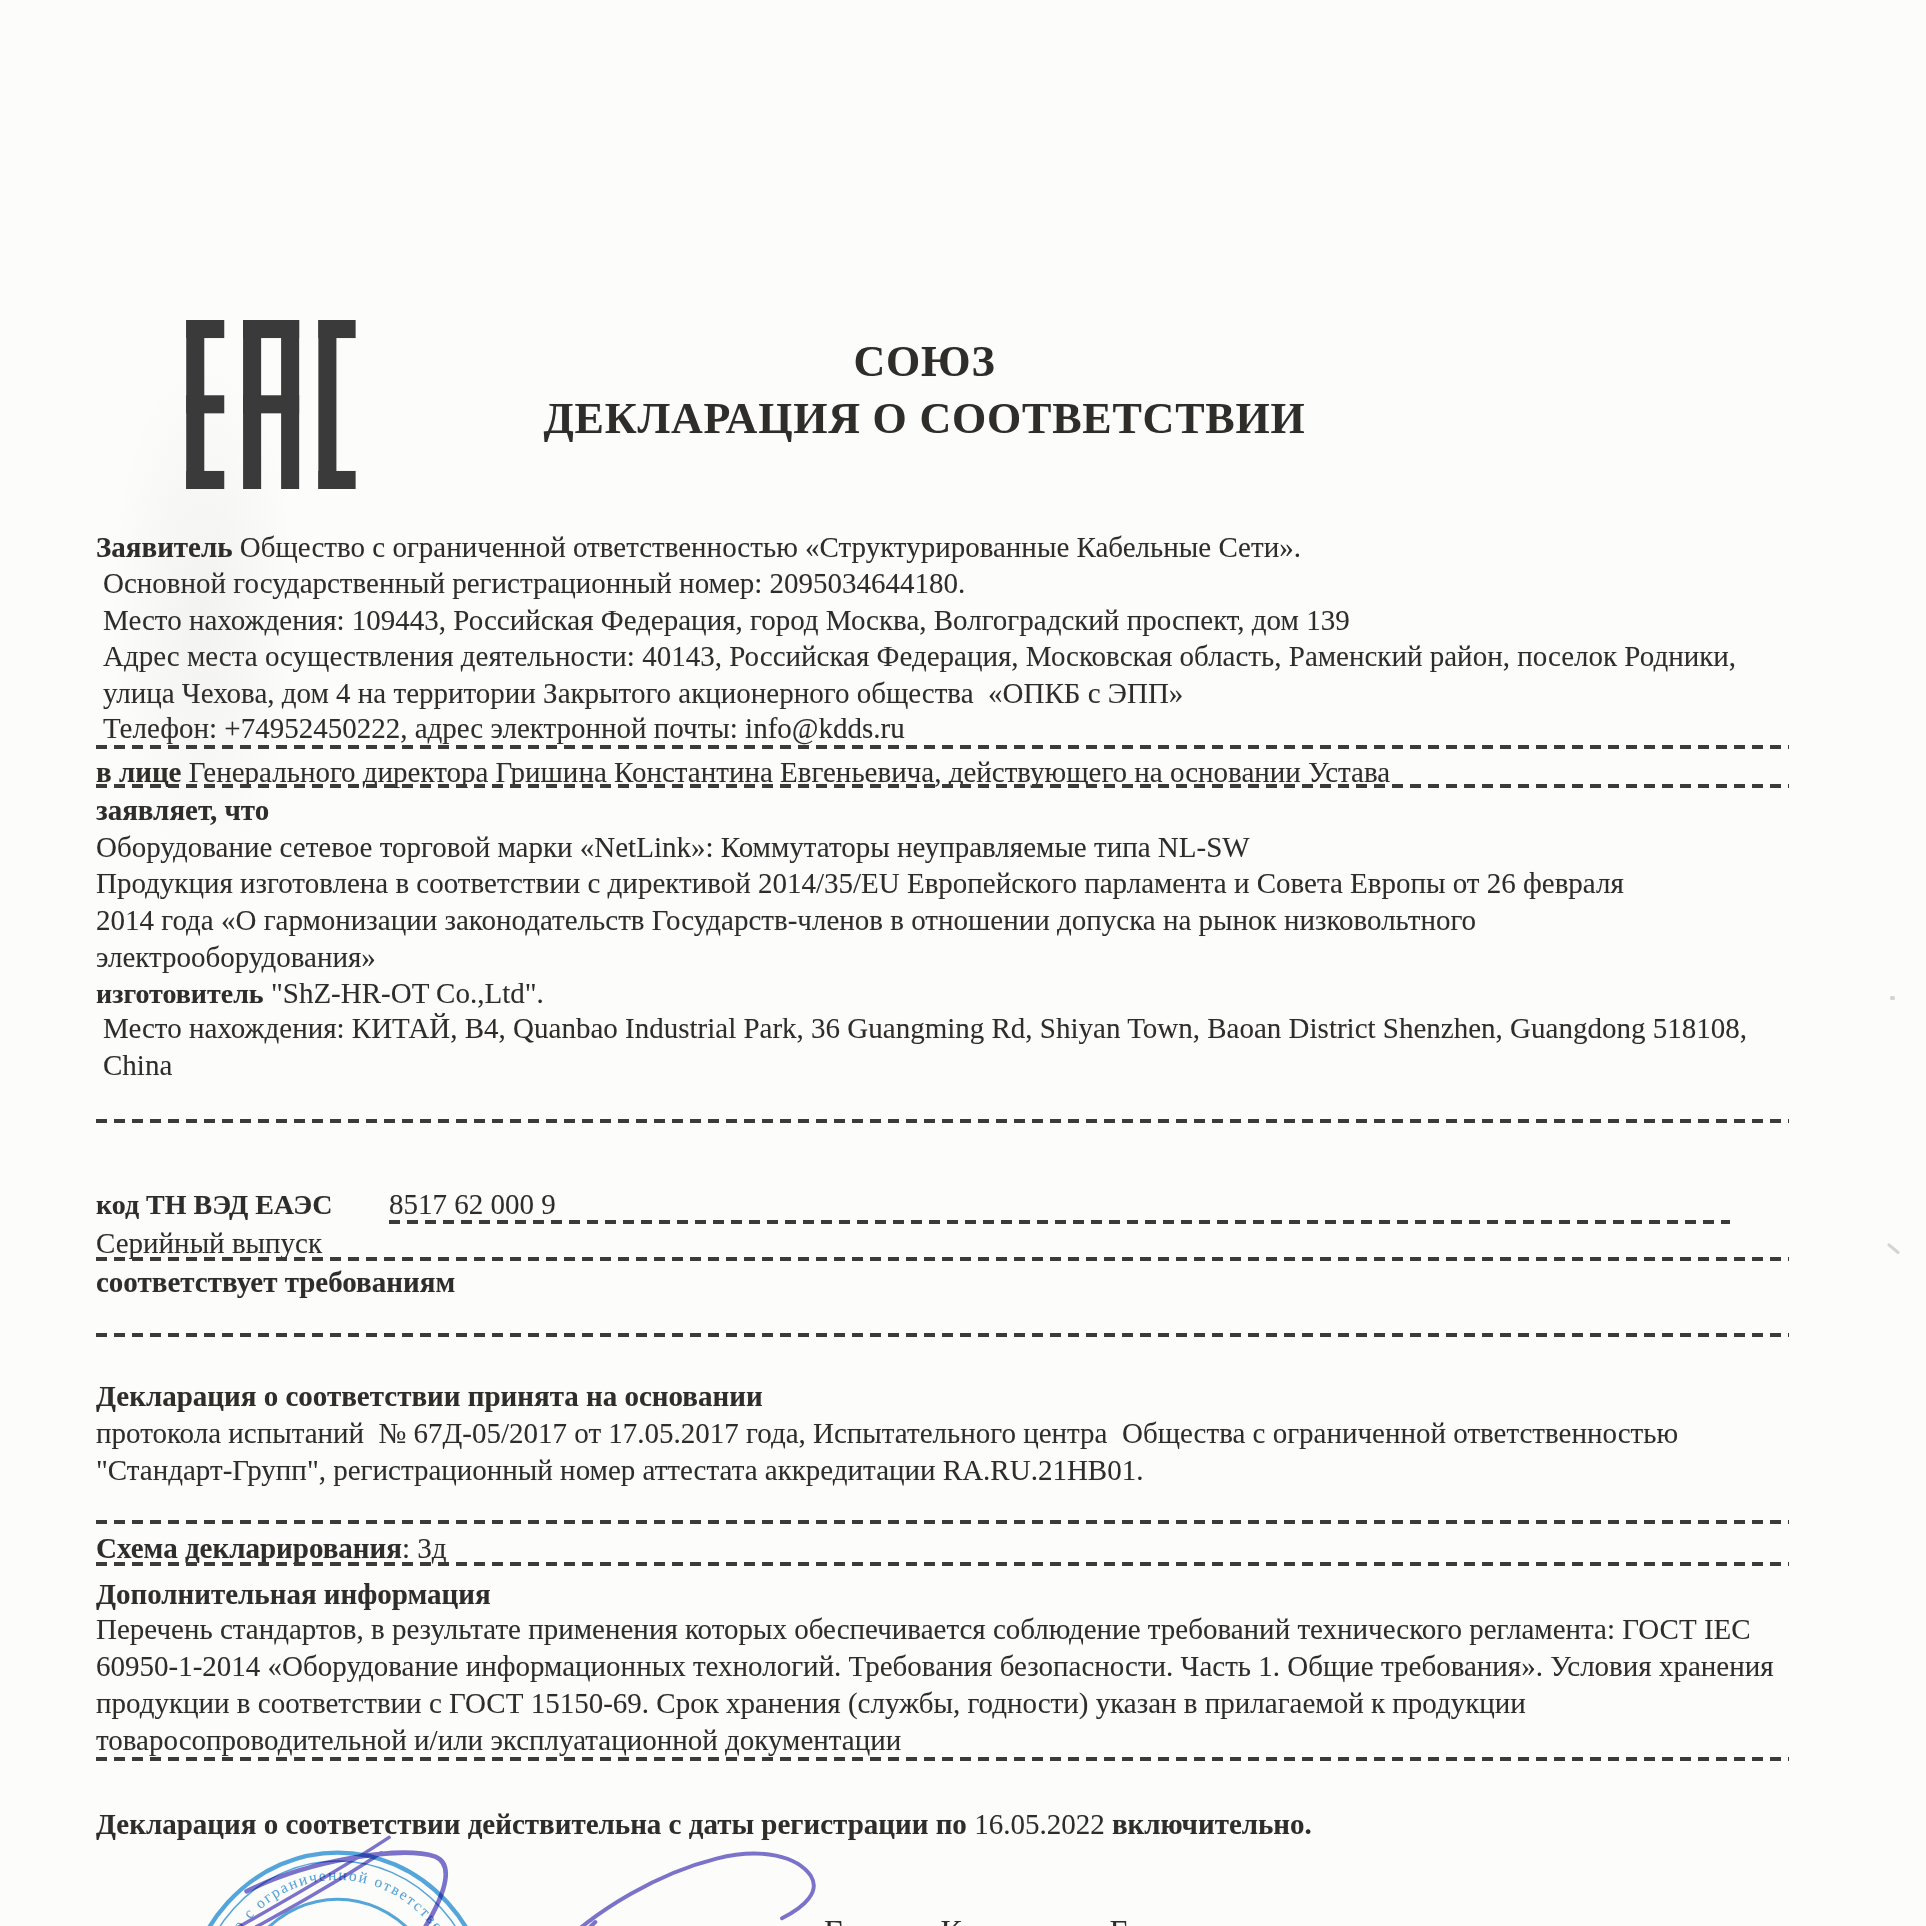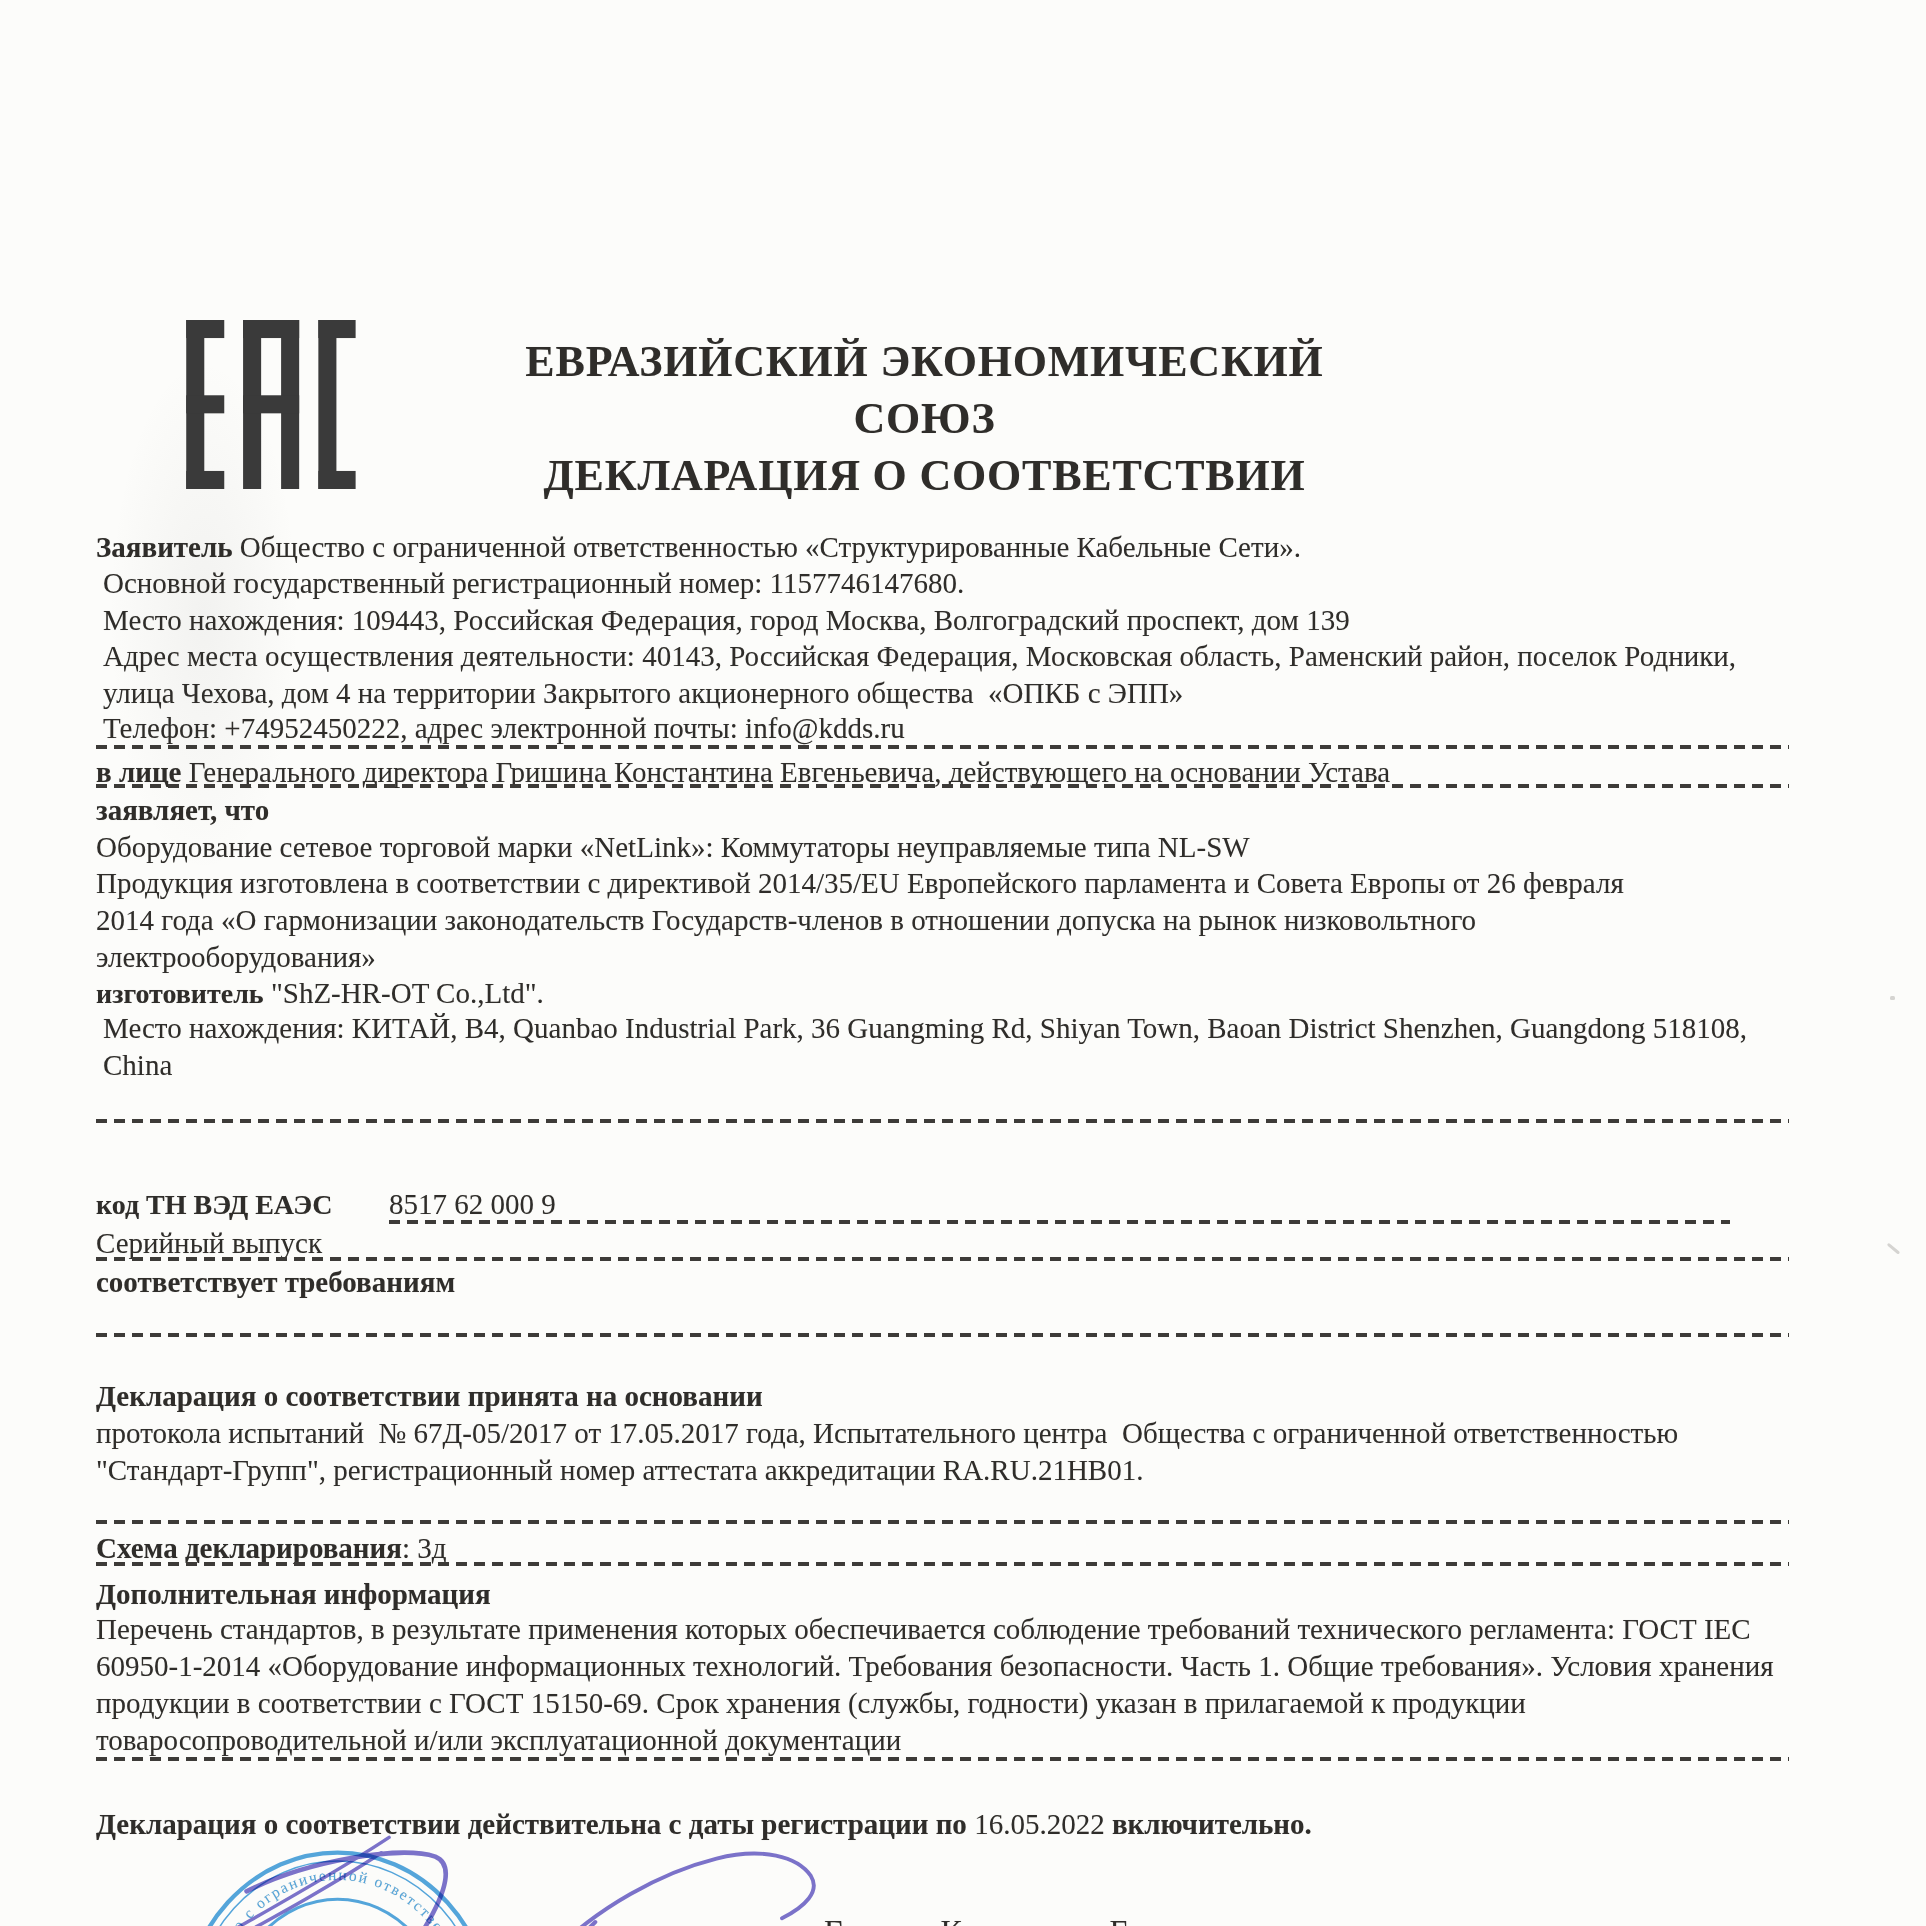--- a/index.html
+++ b/index.html
@@ -46,29 +46,28 @@
 
       <g transform="translate(347,0)">
         <rect x="0" y="0" width="47" height="440"></rect>
         <rect x="0" y="0" width="97" height="47"></rect>
         <rect x="0" y="393" width="97" height="47"></rect>
       </g>
     </g>
   </svg>
 
   <div class="title">
-    <div>ЕВРАЗИЙСКИЙ ЭКОНОМИЧЕСКИЙ</div>
     <div>СОЮЗ</div>
     <div>ДЕКЛАРАЦИЯ О СООТВЕТСТВИИ</div>
   </div>
 
   <div class="ln" style="left:96px;top:529px;width:1695px;">
     <span class="b">Заявитель</span><span> Общество с ограниченной ответственностью «Структурированные Кабельные Сети».</span>
   </div>
-  <div class="ln" style="left:103px;top:565px;width:1687px;">Основной государственный регистрационный номер: 1157746147680.</div>
+  <div class="ln" style="left:103px;top:565px;width:1687px;">Основной государственный регистрационный номер: 2095034644180.</div>
   <div class="ln" style="left:103px;top:602px;width:1687px;">Место нахождения: 109443, Российская Федерация, город Москва, Волгоградский проспект, дом 139</div>
   <div class="ln" style="left:103px;top:638px;width:1685px;">Адрес места осуществления деятельности: 40143, Российская Федерация, Московская область, Раменский район, поселок Родники, улица Чехова, дом 4 на территории Закрытого акционерного общества&nbsp; «ОПКБ с ЭПП»</div>
   <div class="ln" style="left:103px;top:710px;width:1687px;">Телефон: +74952450222, адрес электронной почты: info@kdds.ru</div>
   <div class="dash" style="left:96px;top:745px;width:1693px;"></div>
 
   <div class="ln" style="left:96px;top:754px;width:1695px;">
     <span class="b">в лице</span><span> Генерального директора Гришина Константина Евгеньевича, действующего на основании Устава</span>
   </div>
   <div class="dash" style="left:96px;top:784px;width:1693px;"></div>
 

